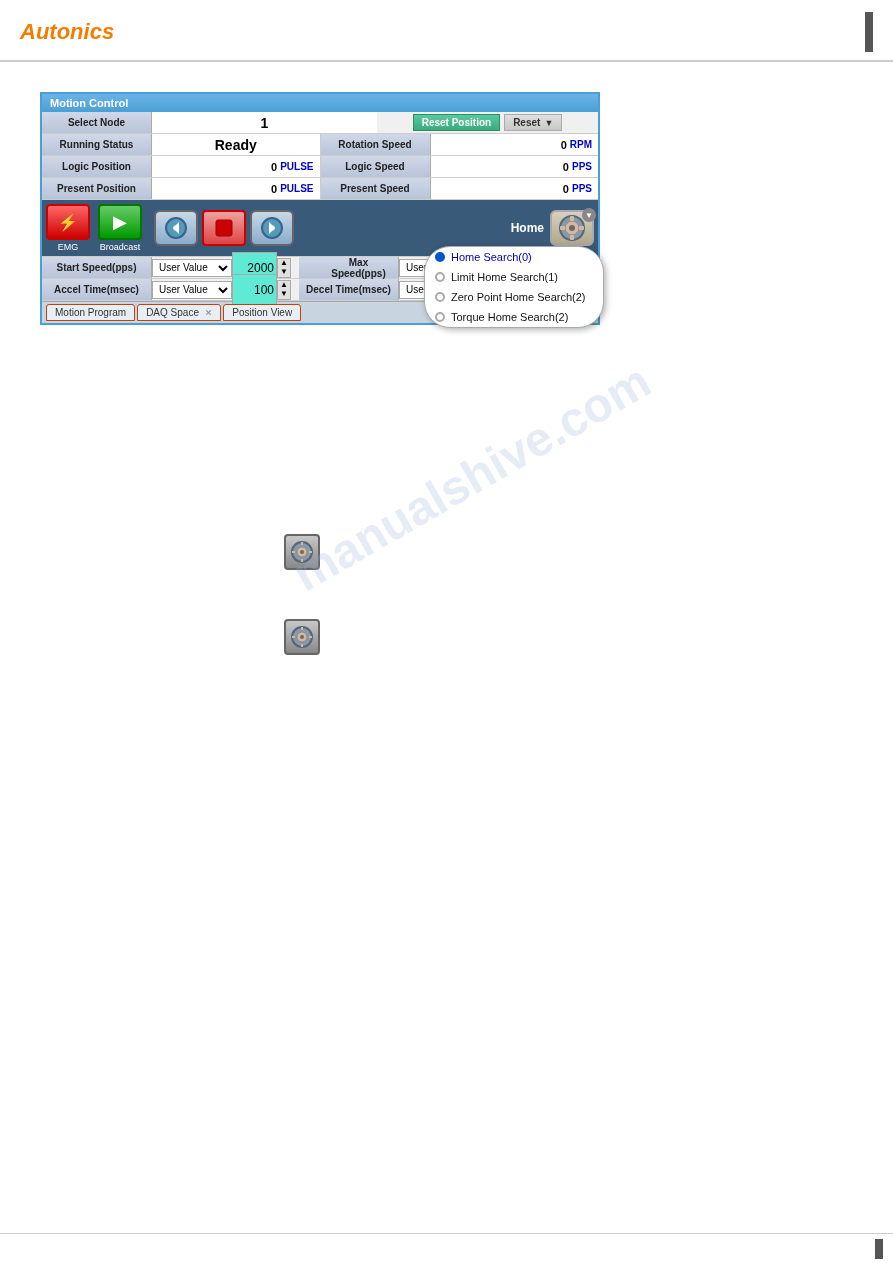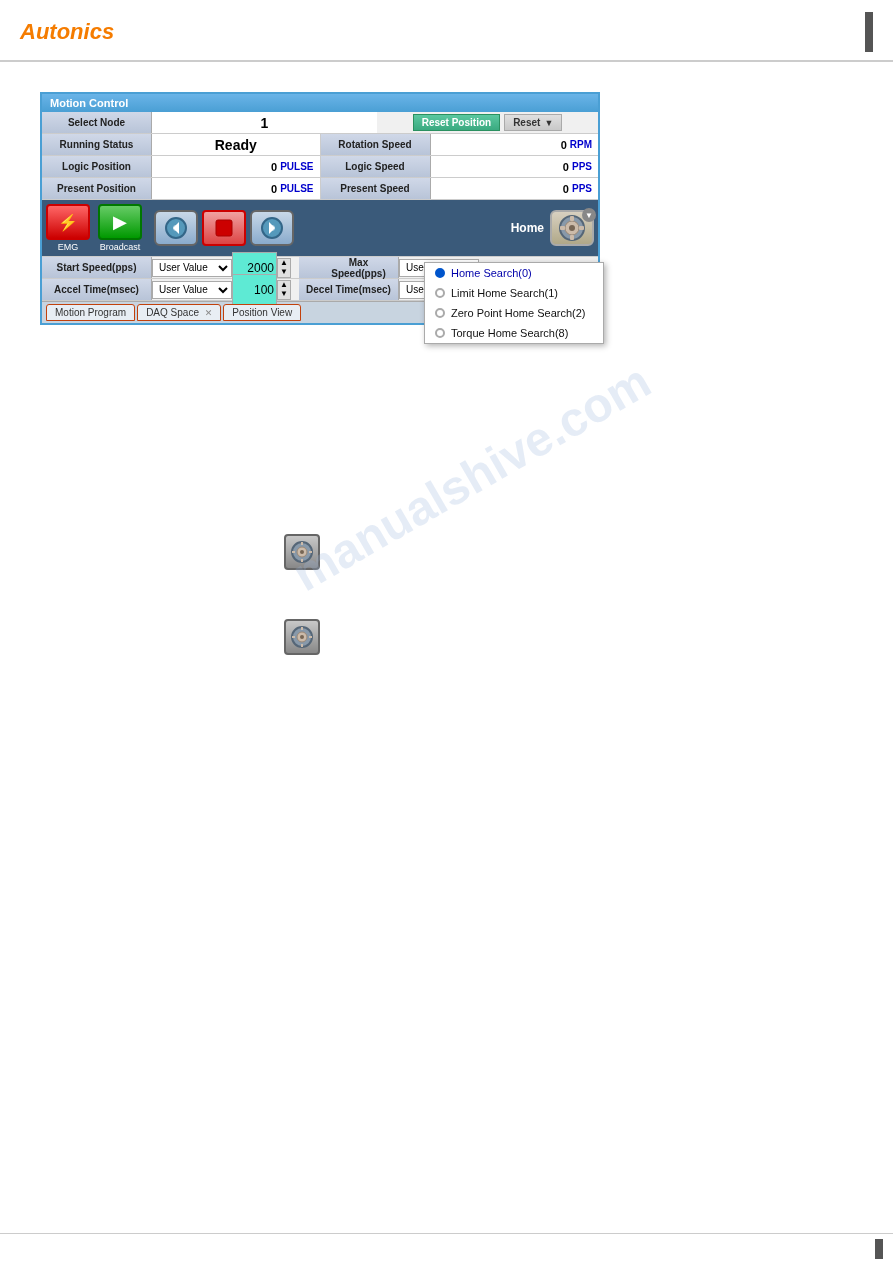--- a/index.html
+++ b/index.html
@@ -577,36 +577,36 @@
               <circle cx="15" cy="15" r="3" fill="#776655"></circle>
               <rect x="13" y="3" width="4" height="5" rx="1" fill="#ccbbaa"></rect>
               <rect x="13" y="22" width="4" height="5" rx="1" fill="#ccbbaa"></rect>
               <rect x="3" y="13" width="5" height="4" rx="1" fill="#ccbbaa"></rect>
               <rect x="22" y="13" width="5" height="4" rx="1" fill="#ccbbaa"></rect>
             </svg>
             <div class="gear-overlay">▼</div>
           </div>
         </div>
 
-        <div class="home-dropdown" style="position:absolute; top:52px; right:-10px;">
+        <div class="home-dropdown" style="position:absolute; top:36px; right:-10px;border-radius:26px;">
           <div class="dropdown-item selected">
             <span class="radio-dot"></span>
             <span>Home Search(0)</span>
           </div>
           <div class="dropdown-item">
             <span class="radio-empty"></span>
             <span>Limit Home Search(1)</span>
           </div>
           <div class="dropdown-item">
             <span class="radio-empty"></span>
             <span>Zero Point Home Search(2)</span>
           </div>
           <div class="dropdown-item">
             <span class="radio-empty"></span>
-            <span>Torque Home Search(8)</span>
+            <span>Torque Home Search(2)</span>
           </div>
         </div>
       </div>
     </div>
 
     <div class="speed-row">
       <div class="speed-label" style="width:110px;">Start Speed(pps)</div>
       <select class="speed-select">
         <option>User Value</option>
       </select>

